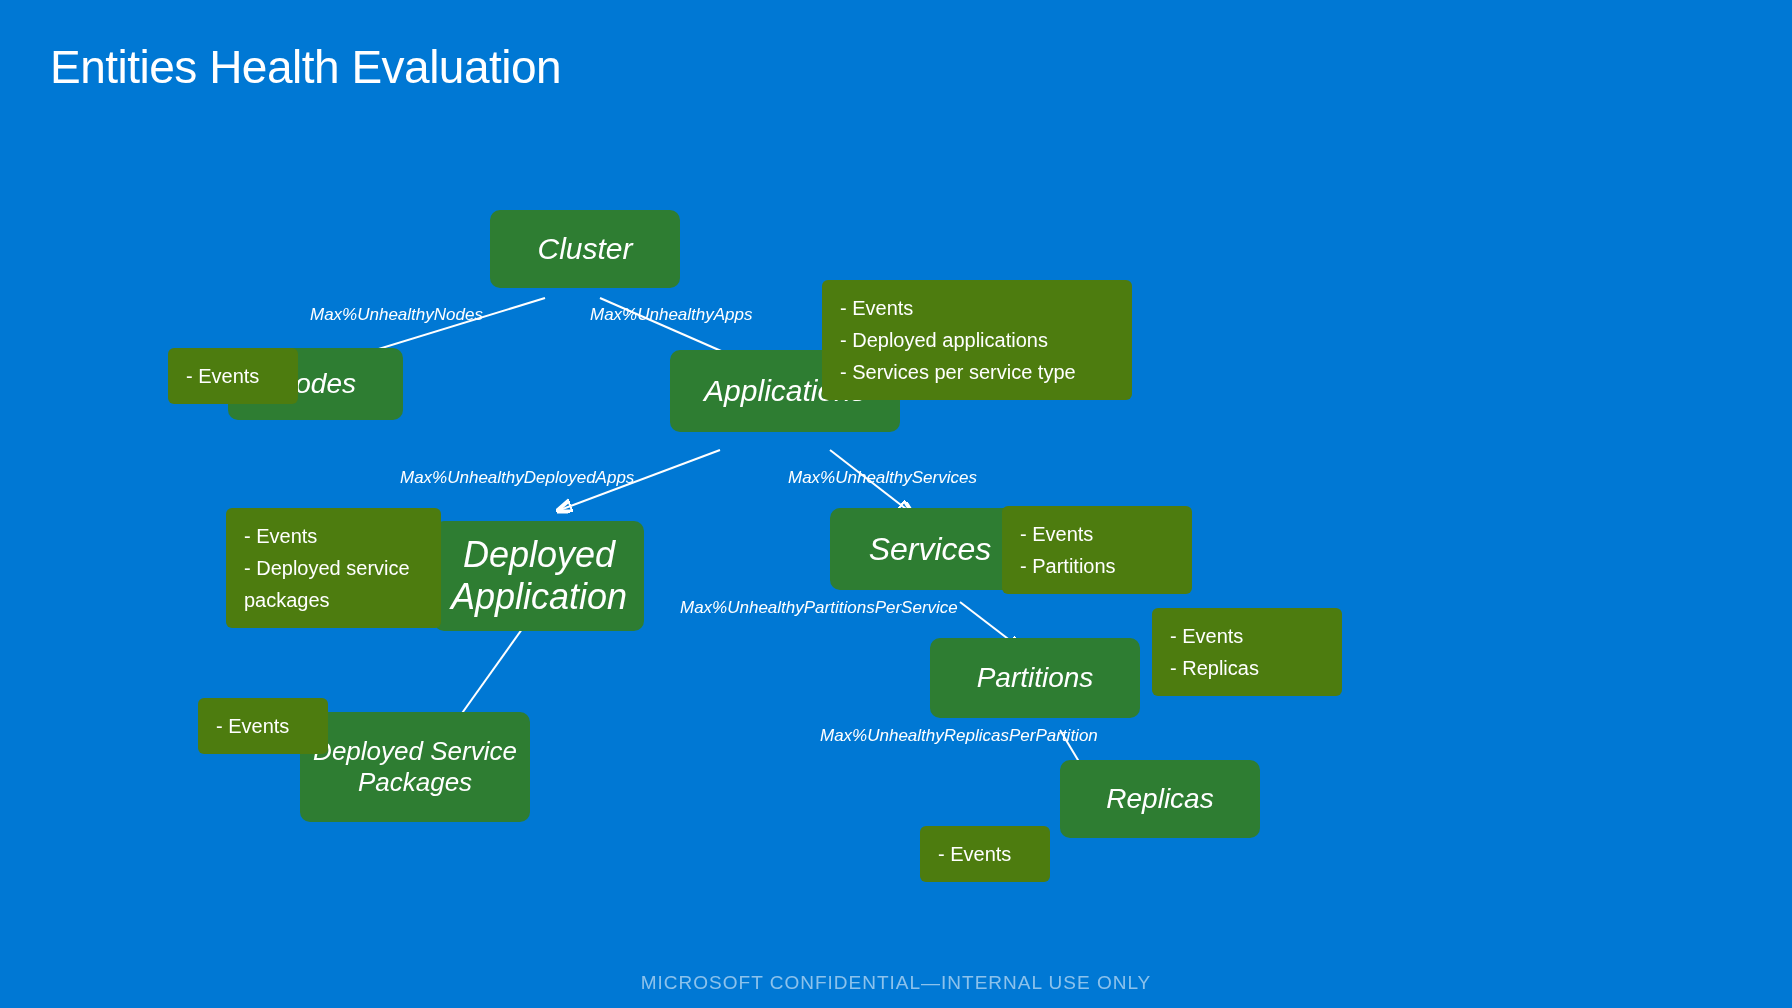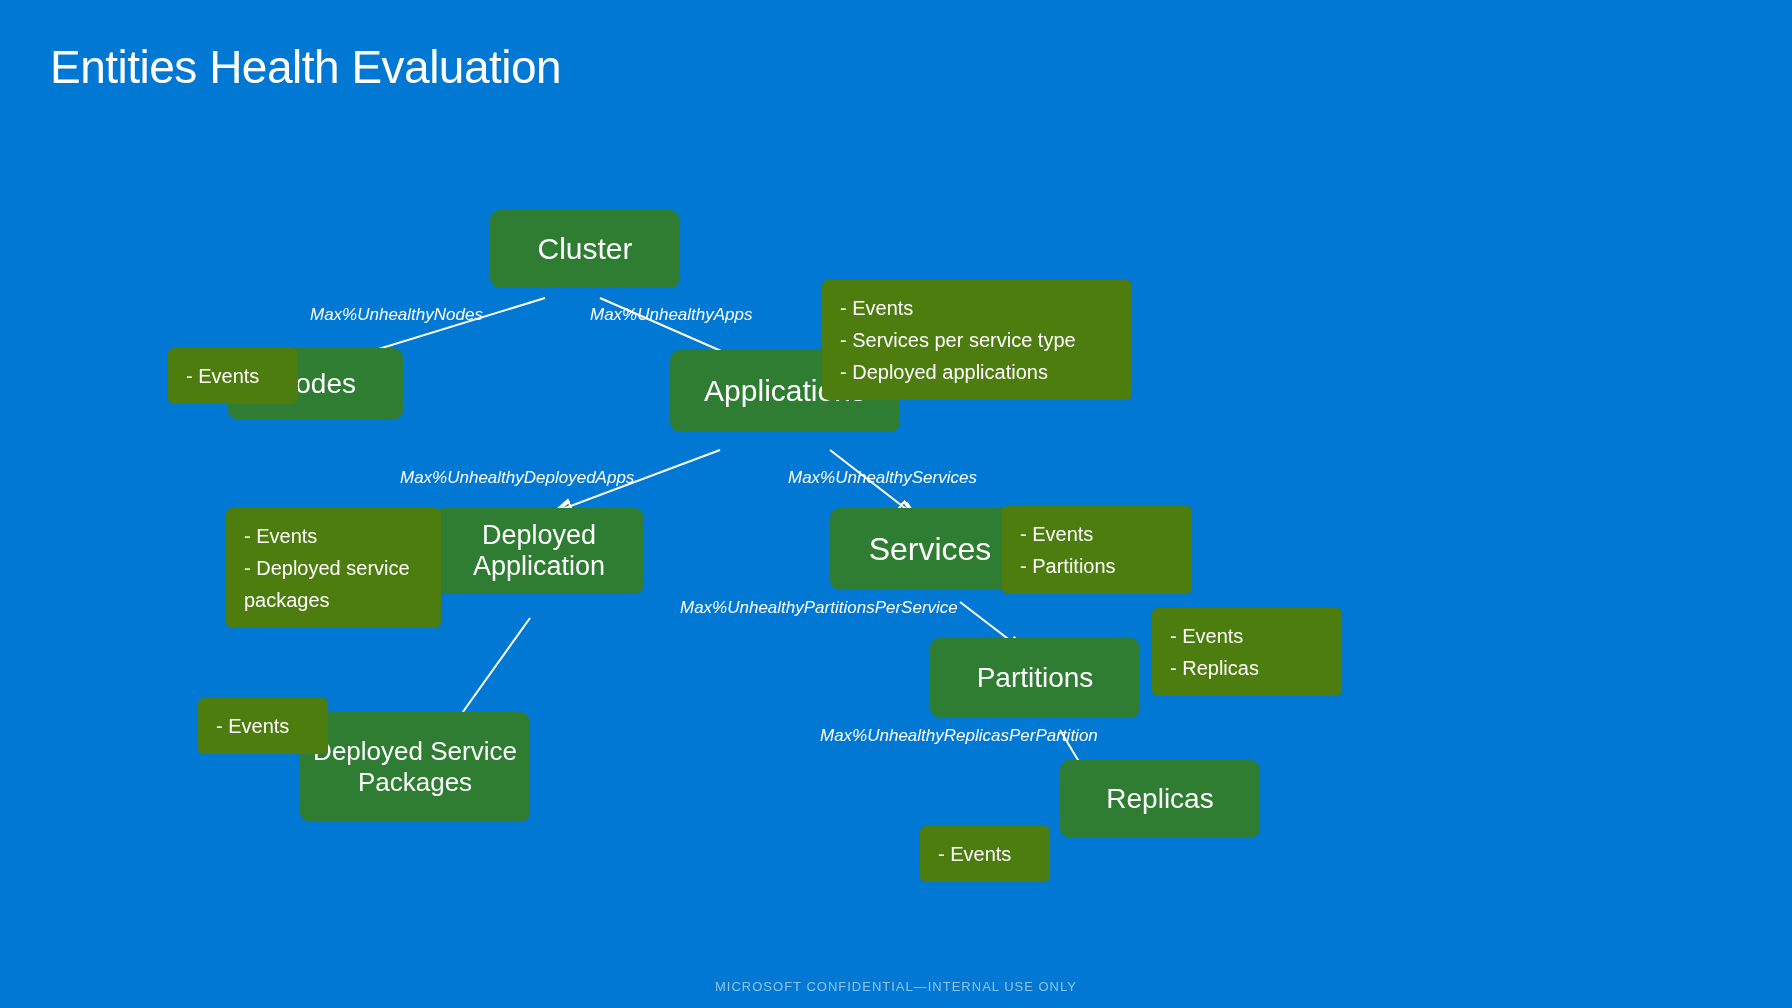--- a/index.html
+++ b/index.html
@@ -25,20 +25,21 @@
       background-color: #2e7d32;
       color: white;
       border-radius: 10px;
       display: flex;
       align-items: center;
       justify-content: center;
       text-align: center;
       font-size: 28px;
       font-weight: 400;
       padding: 10px 12px;
+      font-style: italic;
     }
     .orange-box {
       position: absolute;
       background-color: #4d7c0f;
       color: white;
       border-radius: 6px;
       font-size: 20px;
       padding: 12px 18px;
       line-height: 1.6;
     }
@@ -55,21 +56,21 @@
       font-size: 17px;
       font-weight: 300;
       font-style: italic;
     }
     .footer {
       position: absolute;
       bottom: 14px;
       left: 50%;
       transform: translateX(-50%);
       color: rgba(255,255,255,0.55);
-      font-size: 13px;
+      font-size: 19px;
       letter-spacing: 1px;
     }
     svg.arrows {
       position: absolute;
       top: 0;
       left: 0;
       width: 1792px;
       height: 1008px;
       pointer-events: none;
     }
@@ -108,21 +109,21 @@
 
   <line x1="530" y1="618" x2="450" y2="730" marker-end="url(#arrow)"></line>
 </svg>
 
 <div class="green-node" style="left:490px; top:210px; width:190px; height:78px; font-size:30px;">Cluster</div>
 
 <div class="green-node" style="left:228px; top:348px; width:175px; height:72px;">Nodes</div>
 
 <div class="green-node" style="left:670px; top:350px; width:230px; height:82px; font-size:30px;">Applications</div>
 
-<div class="green-node" style="left:434px; top:508px; width:210px; height:86px; font-size:27px; white-space:pre-line;">
+<div class="green-node" style="left:434px; top:521px; width:210px; height:110px; font-size:36px; white-space:pre-line;">
   <span>Deployed
 Application</span>
 </div>
 
 <div class="green-node" style="left:830px; top:508px; width:200px; height:82px; font-size:32px;">Services</div>
 
 <div class="green-node" style="left:930px; top:638px; width:210px; height:80px; font-size:28px;">Partitions</div>
 
 <div class="green-node" style="left:1060px; top:760px; width:200px; height:78px; font-size:28px;">Replicas</div>
 
@@ -133,22 +134,22 @@
 
 <div class="orange-box" style="left:168px; top:348px; width:130px;">
   <ul>
     <li>Events</li>
   </ul>
 </div>
 
 <div class="orange-box" style="left:822px; top:280px; width:310px;">
   <ul>
     <li>Events</li>
+    <li>Deployed applications</li>
     <li>Services per service type</li>
-    <li>Deployed applications</li>
   </ul>
 </div>
 
 <div class="orange-box" style="left:226px; top:508px; width:215px;">
   <ul>
     <li>Events</li>
     <li>Deployed service packages</li>
   </ul>
 </div>
 

